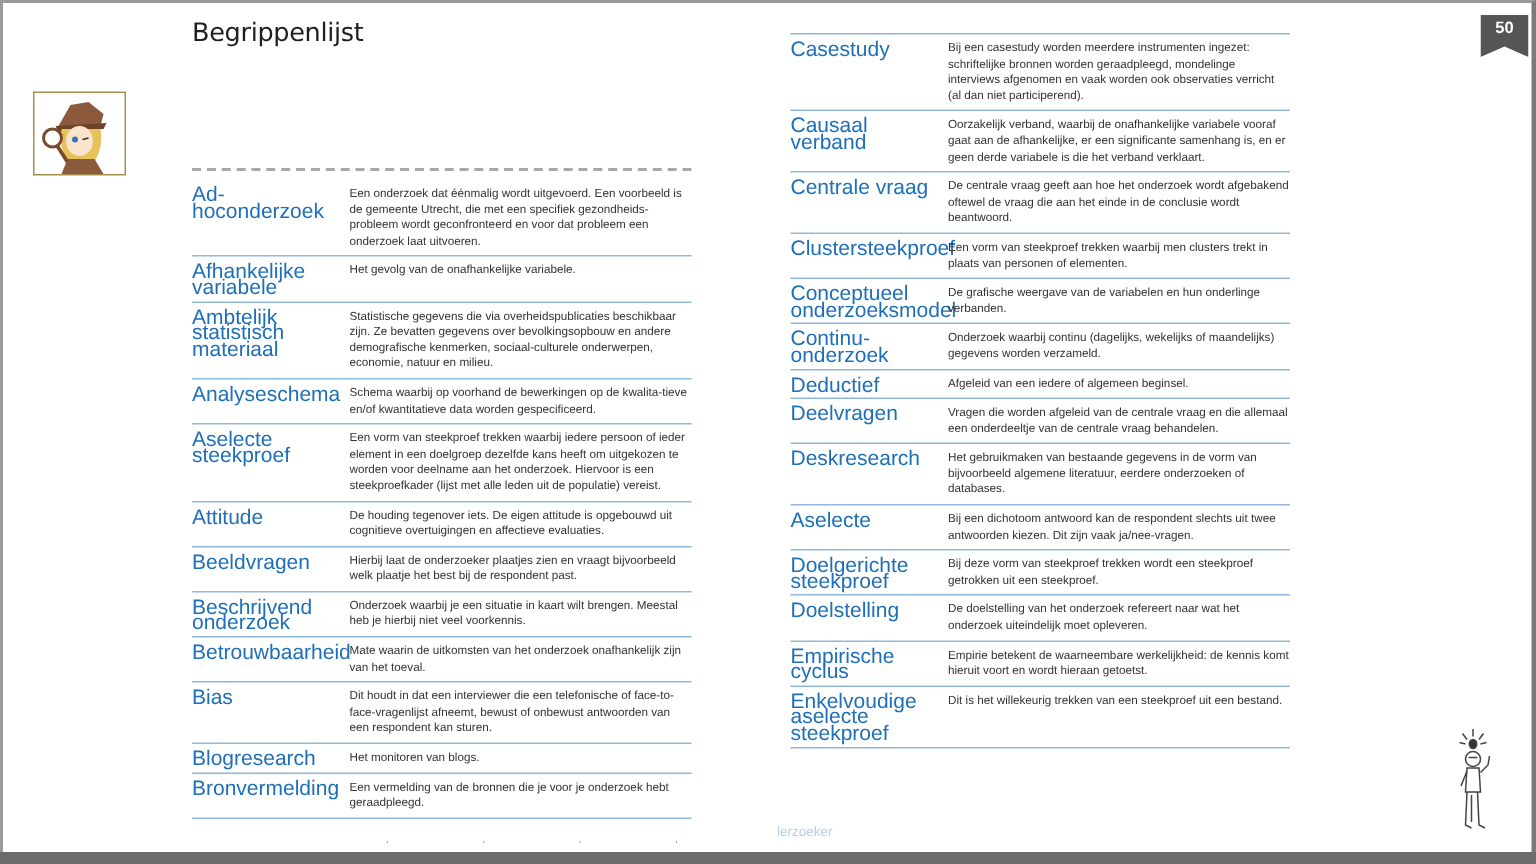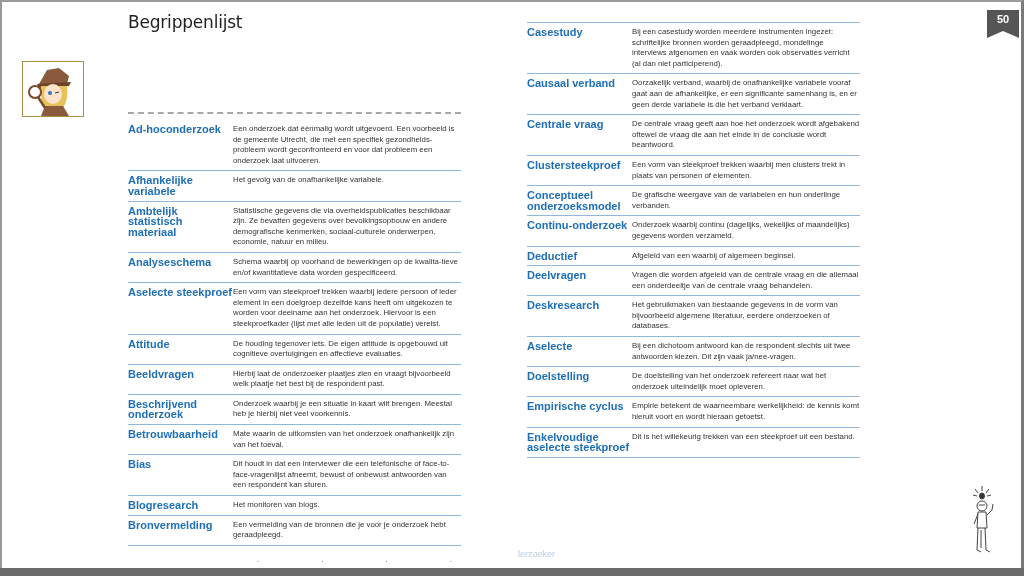--- a/index.html
+++ b/index.html
@@ -36,22 +36,22 @@
     }
     .glossary.left { left: 126px; top: 118px; }
     .glossary.right { left: 525px; top: 20px; }
 
     .entry {
       display: flex; border-bottom: 1.5px solid #8fb8dc;
       padding: 3px 0 4px 0;
     }
     .glossary.right .entry:first-child { border-top: 1.5px solid #8fb8dc; }
     .term {
-      width: 105px; flex: 0 0 105px; color: #1e6fb8; font-weight: bold;
-      font-size: 11px; line-height: 10.6px; padding-top: 1px;
+      width: 105px; flex: 0 0 105px; color: #1e6fb8; font-weight: normal;
+      font-size: 14px; line-height: 10.6px; padding-top: 1px;
     }
     .def {
       flex: 1; color: #333; font-size: 7.8px; line-height: 10.6px; padding-top: 1px;
     }
 
     .footer-text {
       position: absolute; left: 479px; top: 547px; font-size: 9px; color: #b7cde3; padding-left: 37px;
     }
     .footer-dots {
       position: absolute; left: 255px; top: 556px; font-size: 7px; color: #1e6fb8; letter-spacing: 30px;
@@ -167,33 +167,37 @@
       <div class="entry">
         <div class="term">Conceptueel onderzoeksmodel</div>
         <div class="def">De grafische weergave van de variabelen en hun onderlinge verbanden.</div>
       </div>
       <div class="entry">
         <div class="term">Continu-onderzoek</div>
         <div class="def">Onderzoek waarbij continu (dagelijks, wekelijks of maandelijks) gegevens worden verzameld.</div>
       </div>
       <div class="entry">
         <div class="term">Deductief</div>
-        <div class="def">Afgeleid van een waarbij of algemeen beginsel.</div>
+        <div class="def">Afgeleid van een iedere of algemeen beginsel.</div>
       </div>
       <div class="entry">
         <div class="term">Deelvragen</div>
         <div class="def">Vragen die worden afgeleid van de centrale vraag en die allemaal een onderdeeltje van de centrale vraag behandelen.</div>
       </div>
       <div class="entry">
         <div class="term">Deskresearch</div>
         <div class="def">Het gebruikmaken van bestaande gegevens in de vorm van bijvoorbeeld algemene literatuur, eerdere onderzoeken of databases.</div>
       </div>
       <div class="entry">
         <div class="term">Aselecte</div>
         <div class="def">Bij een dichotoom antwoord kan de respondent slechts uit twee antwoorden kiezen. Dit zijn vaak ja/nee-vragen.</div>
+      </div>
+      <div class="entry">
+        <div class="term">Doelgerichte steekproef</div>
+        <div class="def">Bij deze vorm van steekproef trekken wordt een steekproef getrokken uit een steekproef.</div>
       </div>
       <div class="entry">
         <div class="term">Doelstelling</div>
         <div class="def">De doelstelling van het onderzoek refereert naar wat het onderzoek uiteindelijk moet opleveren.</div>
       </div>
       <div class="entry">
         <div class="term">Empirische cyclus</div>
         <div class="def">Empirie betekent de waarneembare werkelijkheid: de kennis komt hieruit voort en wordt hieraan getoetst.</div>
       </div>
       <div class="entry">

